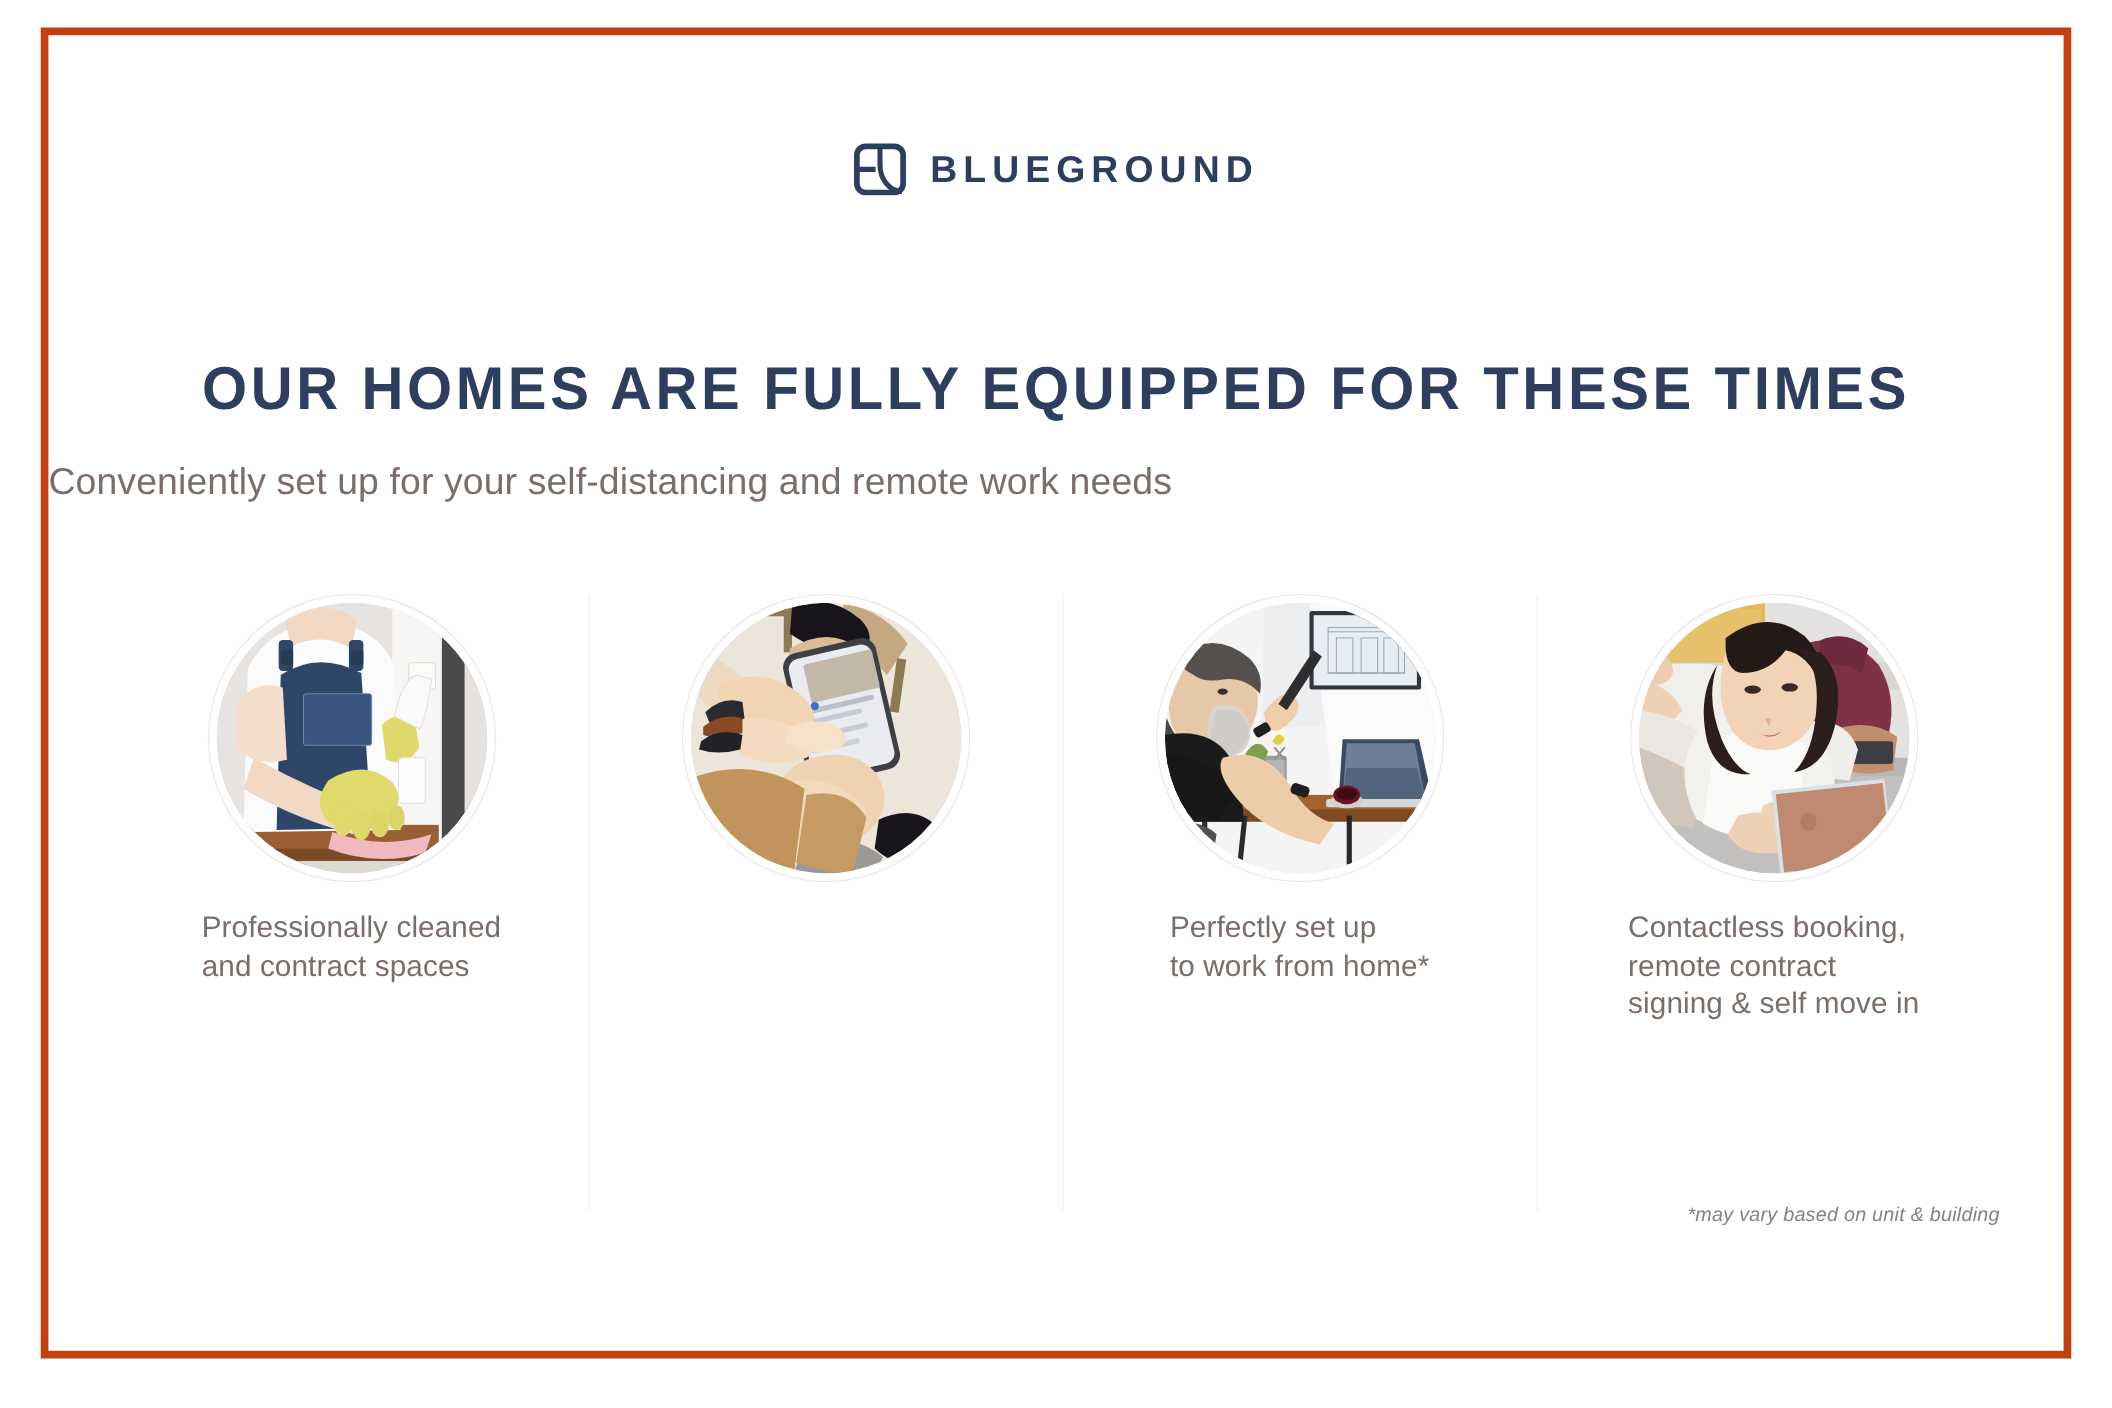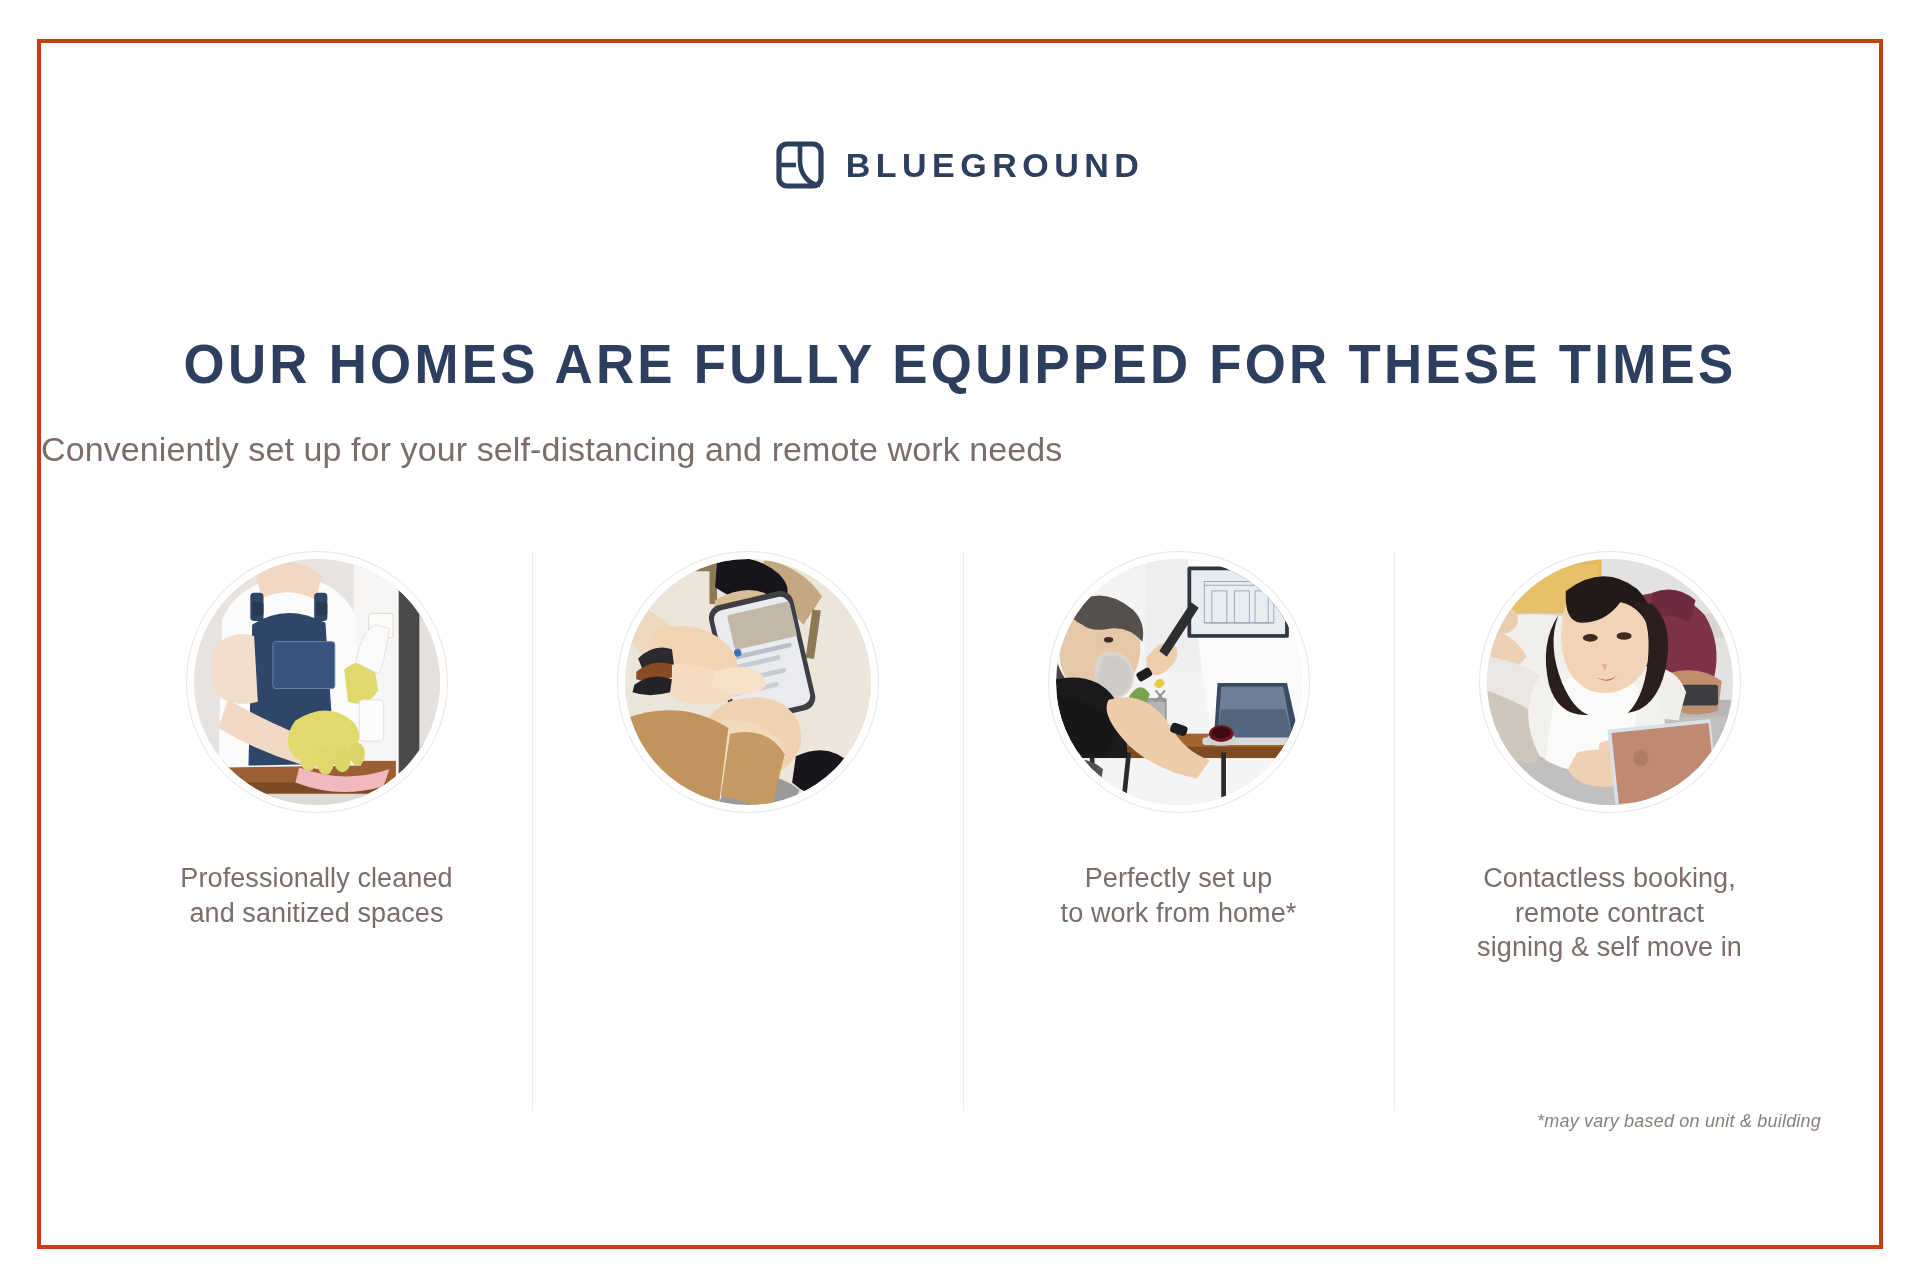--- a/index.html
+++ b/index.html
@@ -10,24 +10,24 @@
   body {
     width: 1920px;
     height: 1280px;
     font-family: "Liberation Sans", sans-serif;
     overflow: hidden;
   }
 
   .poster {
     position: absolute;
     left: 37px;
-    top: 39px;
+    top: 25px;
     width: 1846px;
     height: 1210px;
-    border: 4px solid #c2410c;
+    border: 7px solid #c2410c;
     background: #ffffff;
     box-sizing: border-box;
   }
 
   
   .logo-row {
     position: absolute;
     top: 98px;
     left: 0;
     width: 100%;
@@ -120,22 +120,21 @@
     width: 100%;
     height: 100%;
     border-radius: 50%;
     overflow: hidden;
     position: relative;
     background: #e9e7e4;
   }
   .circle svg { display: block; width: 100%; height: 100%; }
 
   .caption {
-    margin-top: 48px;
-    text-align: center;
+    margin-top: 24px;
     font-size: 27px;
     line-height: 1.28;
     color: #7b6d6a;
     font-weight: 400;
     letter-spacing: 0.1px;
   }
 
   
   .footnote {
     position: absolute;
@@ -209,21 +208,21 @@
               <ellipse cx="140" cy="216" rx="9" ry="14" fill="#ded76a"></ellipse>
               <ellipse cx="158" cy="214" rx="9" ry="13" fill="#dcd568"></ellipse>
               <ellipse cx="174" cy="208" rx="8" ry="12" fill="#dad367"></ellipse>
               <path d="M112 222 q48 18 96 2 l-6 18 q-48 14 -94 -4 z" fill="#f0b9bd"></path>
             </g>
           </svg>
         </div>
       </div>
       <div class="caption">
         <div>Professionally cleaned</div>
-        <div>and sanitized spaces</div>
+        <div>and contract spaces</div>
       </div>
     </div>
 
     <div class="col">
       <div class="circle-wrap">
         <div class="circle">
           <svg viewBox="0 0 262 262" xmlns="http://www.w3.org/2000/svg">
             <defs>
               <clipPath id="c2">
                   <circle cx="131" cy="131" r="131"></circle>

